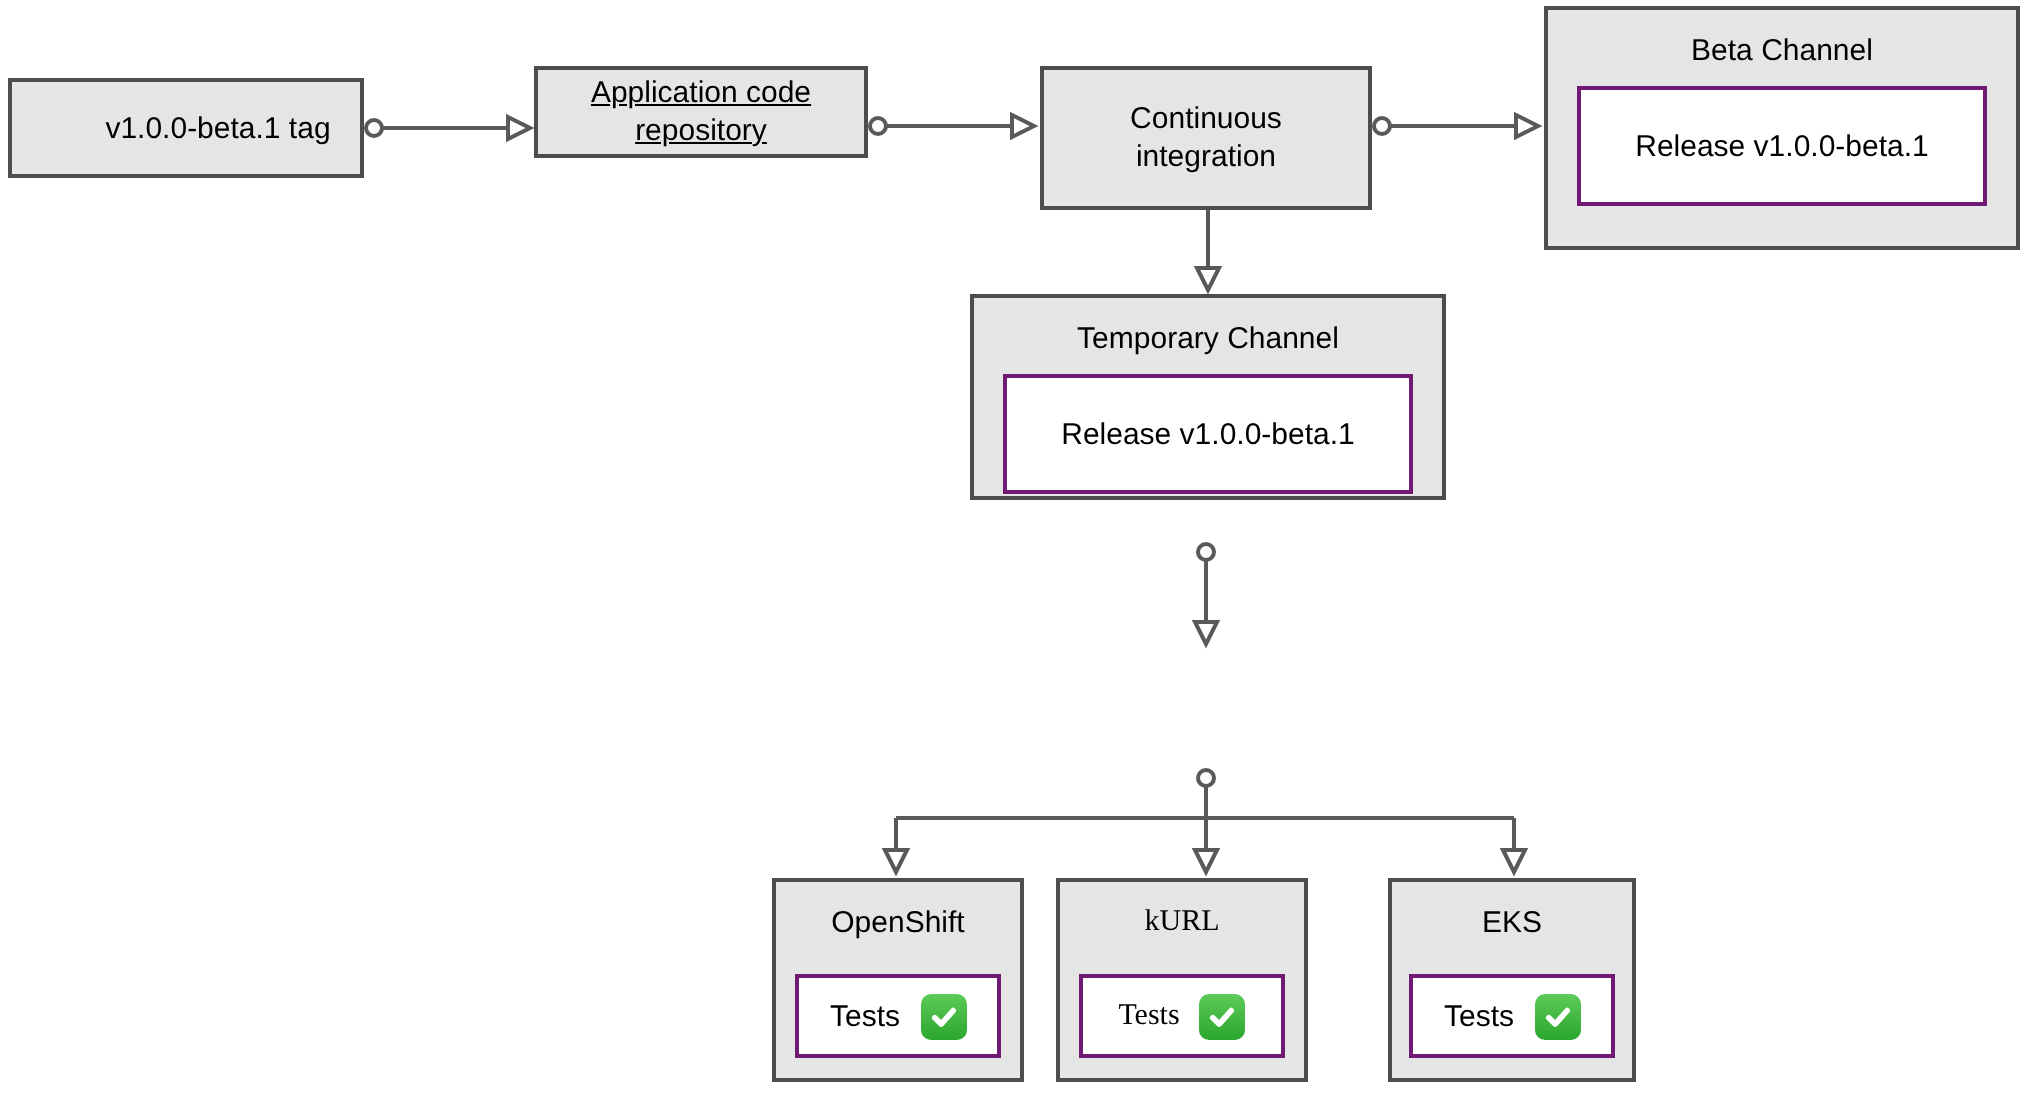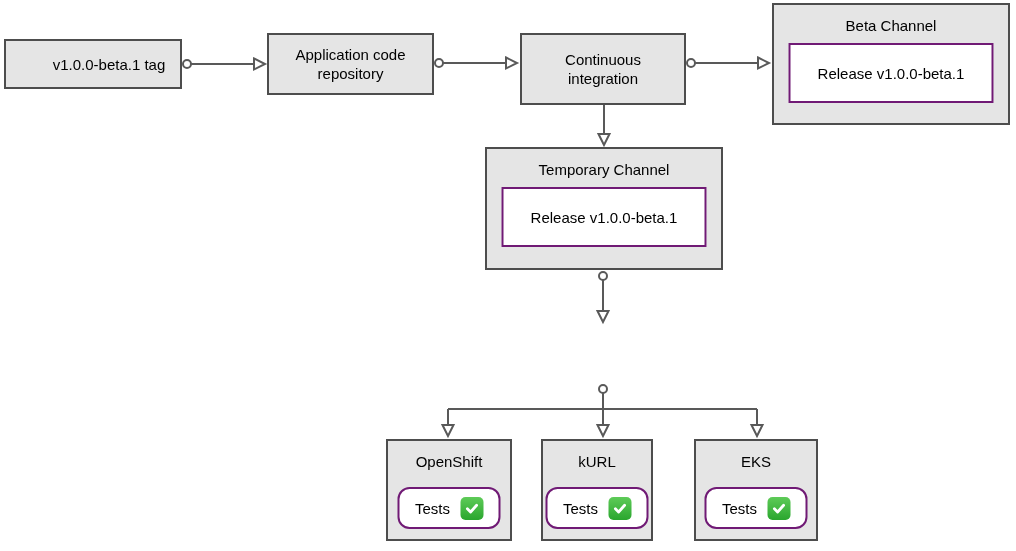--- a/index.html
+++ b/index.html
@@ -84,42 +84,41 @@
   }
   .channel .inner-box {
     top: 38px;
     width: 205px;
     height: 60px;
   }
   .test .inner-box {
     top: 46px;
     width: 103px;
     height: 42px;
-    border-radius: 12px;
   }
   .check {
     display: inline-flex;
     width: 23px;
     height: 23px;
     border-radius: 5px;
     background: linear-gradient(180deg, #5ecb58 0%, #2aa62e 100%);
     align-items: center;
     justify-content: center;
   }
   .check svg { display: block; }
 
   
   #node-tag        { left: 4px;   top: 39px;  width: 178px; height: 50px; }
-  #node-app-repo   { left: 267px; top: 33px;  width: 167px; height: 62px; padding: 0 14px; }
+  #node-app-repo   { left: 267px; top: 33px;  width: 167px; height: 46px; padding: 0 14px; text-decoration: underline; }
   #node-ci         { left: 520px; top: 33px;  width: 166px; height: 72px; padding: 0 20px; }
   #node-beta       { left: 772px; top: 3px;   width: 238px; height: 122px; }
-  #node-temp       { left: 485px; top: 147px; width: 238px; height: 123px; }
+  #node-temp       { left: 485px; top: 147px; width: 238px; height: 103px; }
   #node-cluster    { left: 483px; top: 324px; width: 238px; height: 60px; }
   #node-openshift  { left: 386px; top: 439px; width: 126px; height: 102px; }
-  #node-kurl       { left: 541px; top: 439px; width: 112px; height: 102px; }
+  #node-kurl       { left: 528px; top: 439px; width: 126px; height: 102px; font-family: Liberation Serif, serif; }
   #node-eks        { left: 694px; top: 439px; width: 124px; height: 102px; }
 </style>
 </head>
 <body>
 
 <div class="canvas">
 
   <svg class="connectors" viewBox="0 0 1016 551" xmlns="http://www.w3.org/2000/svg">
 
     <g>

